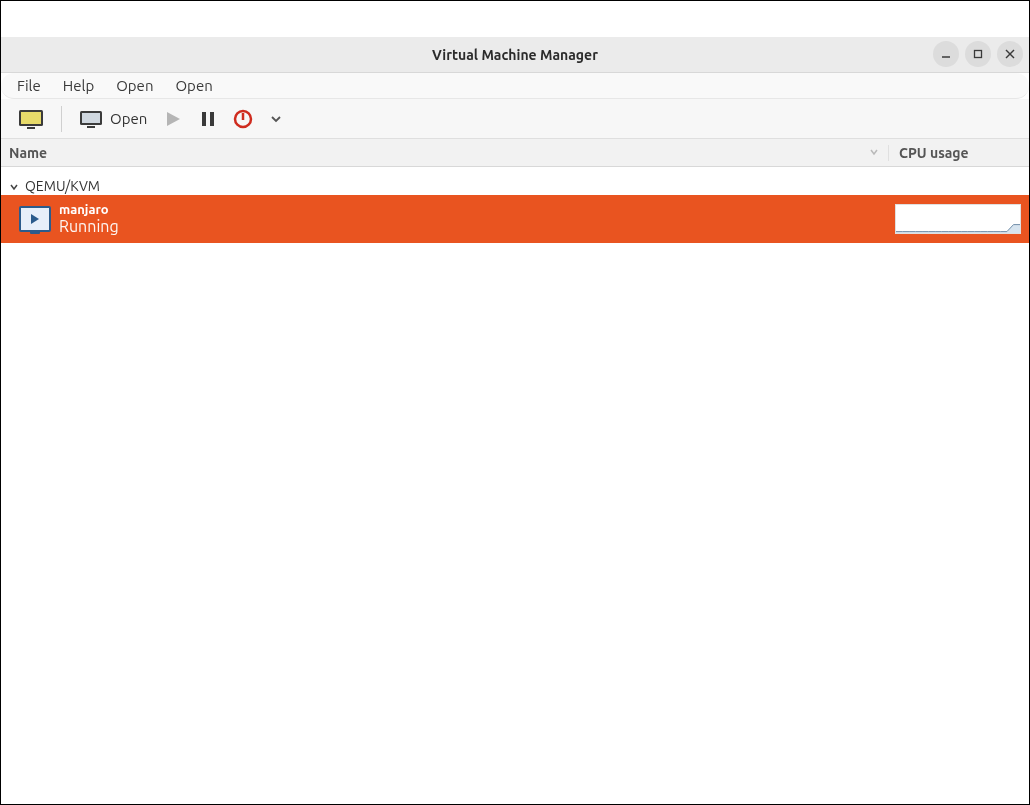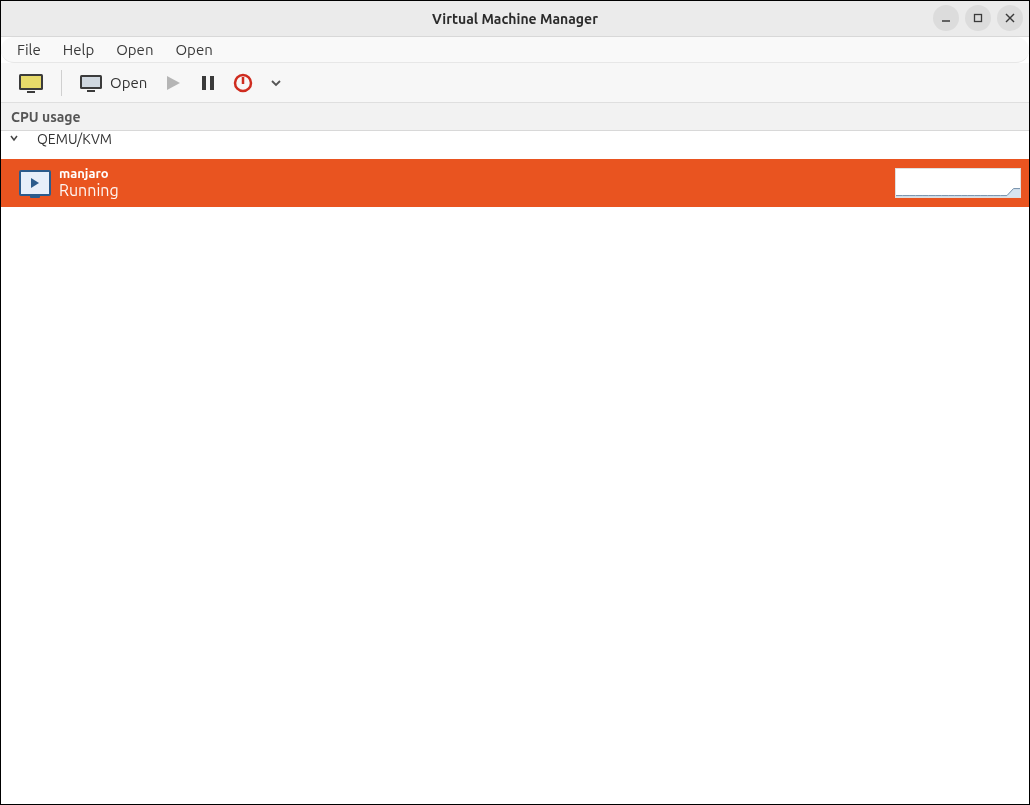--- a/index.html
+++ b/index.html
@@ -15,20 +15,21 @@
   }
   
   .titlebar {
     height: 36px;
     background: #ebebeb;
     border-bottom: 1px solid #d8d8d8;
     display: flex;
     align-items: center;
     justify-content: center;
     position: relative;
+    margin-top: 36px;
   }
   .titlebar-title {
     font-weight: bold;
     font-size: 14px;
     color: #2b2b2b;
   }
   .window-controls {
     position: absolute;
     right: 6px;
     top: 4px;
@@ -116,26 +117,26 @@
     width: 140px;
     padding-left: 10px;
   }
   .sort-caret { opacity: 0.4; }
   
   .tree {
     background: #fff;
   }
   .conn-row {
     display: flex;
-    align-items: flex-start;
+    align-items: flex-end;
     height: 28px;
     font-size: 14px;
     color: #333;
     padding: 0 6px;
-    gap: 16px;
+    gap: 4px;
     border-bottom: 1px solid #fff;
   }
   .conn-row .caret { width: 14px; height:14px; display:flex; align-items:center; justify-content:center; }
   .vm-row {
     display: flex;
     align-items: center;
     height: 48px;
     background: #E95420;
     color: #fff;
     padding-left: 18px;
@@ -243,20 +244,28 @@
     </svg>
   </div>
   <div class="tool-btn">
     <svg width="14" height="14" viewBox="0 0 14 14">
       <polyline points="3,5 7,9 11,5" fill="none" stroke="#555" stroke-width="1.8"></polyline>
     </svg>
   </div>
 </div>
 
 <div class="col-headers">
+  <div class="col-name">
+    <span>Name</span>
+    <span class="sort-caret">
+      <svg width="12" height="12" viewBox="0 0 12 12">
+          <polyline points="3,4 6,8 9,4" fill="none" stroke="#666" stroke-width="1.5"></polyline>
+        </svg>
+    </span>
+  </div>
   <div class="col-cpu">
     <span>CPU usage</span>
   </div>
 </div>
 
 <div class="tree">
   <div class="conn-row">
     <span class="caret">
       <svg width="12" height="12" viewBox="0 0 12 12">
           <polyline points="3,4 6,8 9,4" fill="none" stroke="#444" stroke-width="1.5"></polyline>

